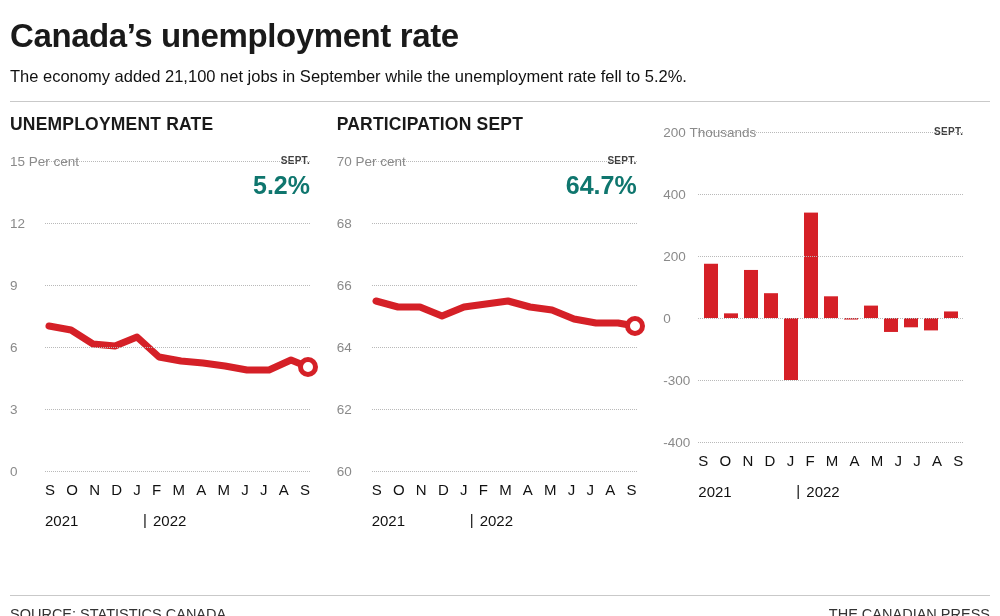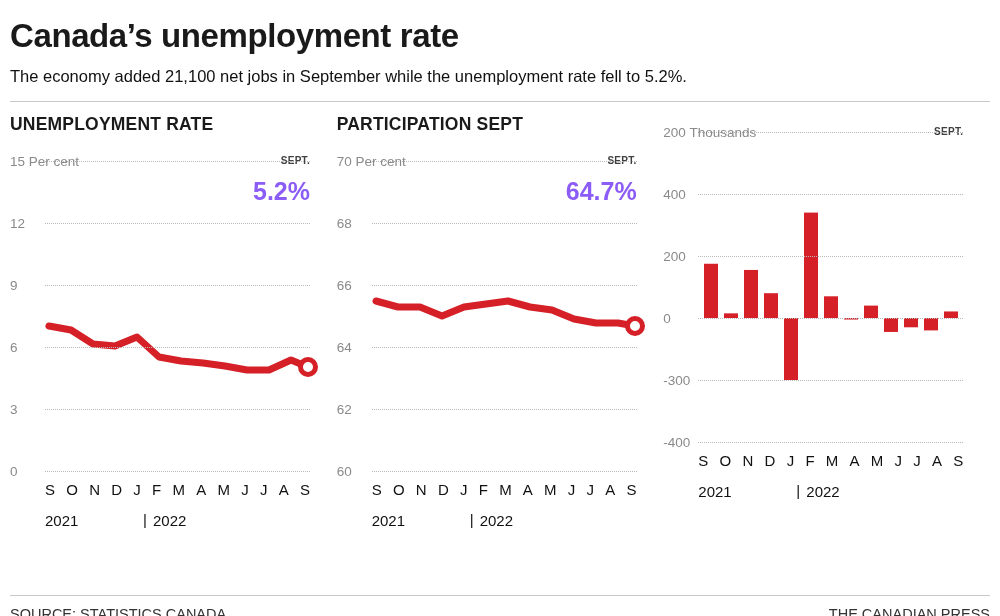--- a/index.html
+++ b/index.html
@@ -96,23 +96,23 @@
   }
   .sept-word {
     font-size: 10px;
     font-weight: bold;
     letter-spacing: 0.3px;
     color: #404040;
   }
   .sept-value {
     font-size: 25px;
     font-weight: bold;
-    color: #8b5cf6;
+    color: #0f766e;
     line-height: 1.1;
-    margin-top: 12px;
+    margin-top: 6px;
   }
   .xaxis {
     position: absolute;
     left: 35px;
     top: 338px;
     width: 265px;
   }
   .months {
     display: flex;
     justify-content: space-between;

